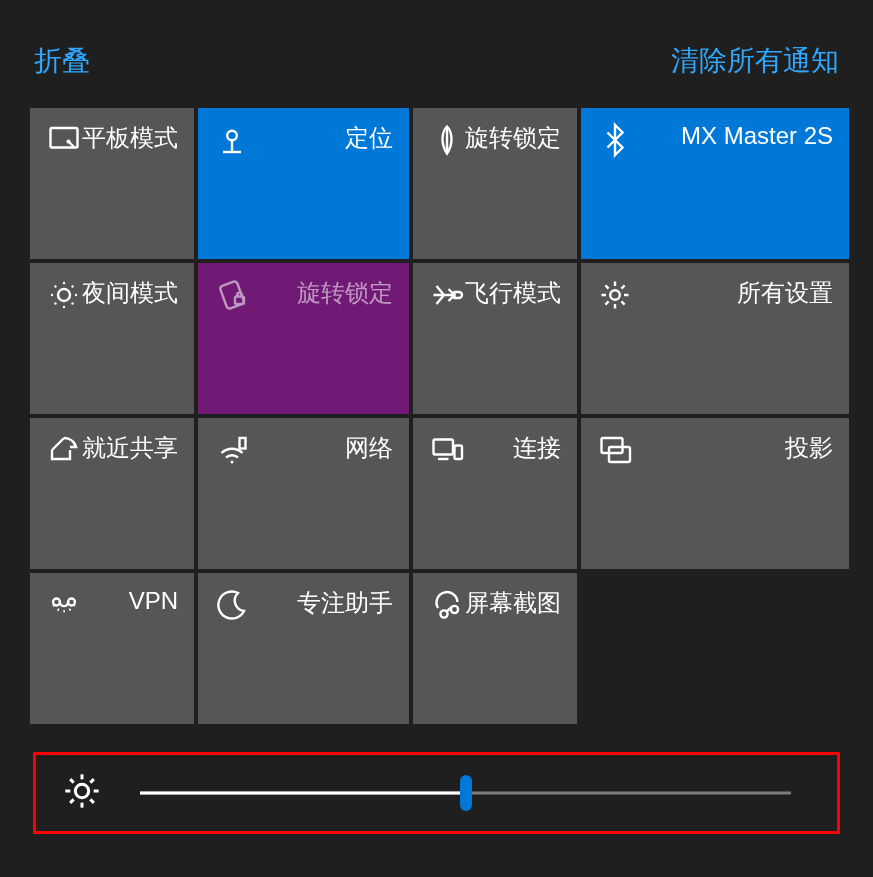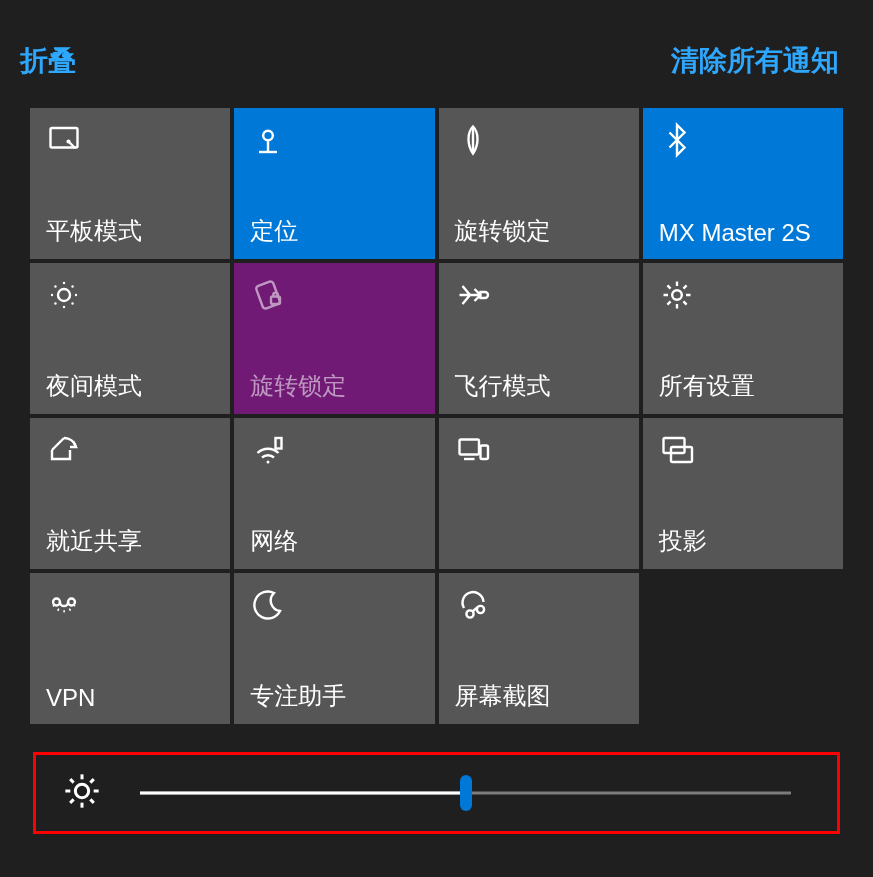--- a/index.html
+++ b/index.html
@@ -15,41 +15,39 @@
   .panel {
     box-sizing: border-box;
     width: 873px;
     height: 877px;
     padding: 0;
   }
   .top-bar {
     display: flex;
     justify-content: space-between;
     align-items: center;
-    padding: 42px 34px 28px 20px;
-    font-weight: bold;
+    padding: 42px 34px 28px 34px;
   }
   .link {
     color: #2ea7ff;
     font-size: 28px;
     cursor: pointer;
   }
   .grid {
     display: grid;
     grid-template-columns: repeat(4, 1fr);
     grid-template-rows: repeat(4, 1fr);
     gap: 4px;
     padding: 0 30px;
     width: calc(100% - 60px);
     height: 616px;
   }
   .tile {
     background: #565656;
     display: flex;
-    flex-direction: column;
     justify-content: space-between;
     padding: 14px 16px 12px 16px;
     box-sizing: border-box;
     cursor: pointer;
     position: relative;
   }
   .tile.active {
     background: #0078d7;
     gap: 48px;
   }
@@ -241,20 +239,21 @@
         <span class="label">网络</span>
       </div>
       <div class="tile">
         <span class="icon">
           <svg viewBox="0 0 24 24">
             <rect x="3" y="5" width="13" height="10" rx="1"></rect>
             <rect x="17" y="9" width="5" height="9" rx="1"></rect>
             <line x1="6" y1="18" x2="13" y2="18"></line>
           </svg>
         </span>
+        <span class="label">连接</span>
       </div>
       <div class="tile">
         <span class="icon">
           <svg viewBox="0 0 24 24">
             <rect x="3" y="4" width="14" height="10" rx="1"></rect>
             <rect x="8" y="10" width="14" height="10" rx="1"></rect>
           </svg>
         </span>
         <span class="label">投影</span>
       </div>

